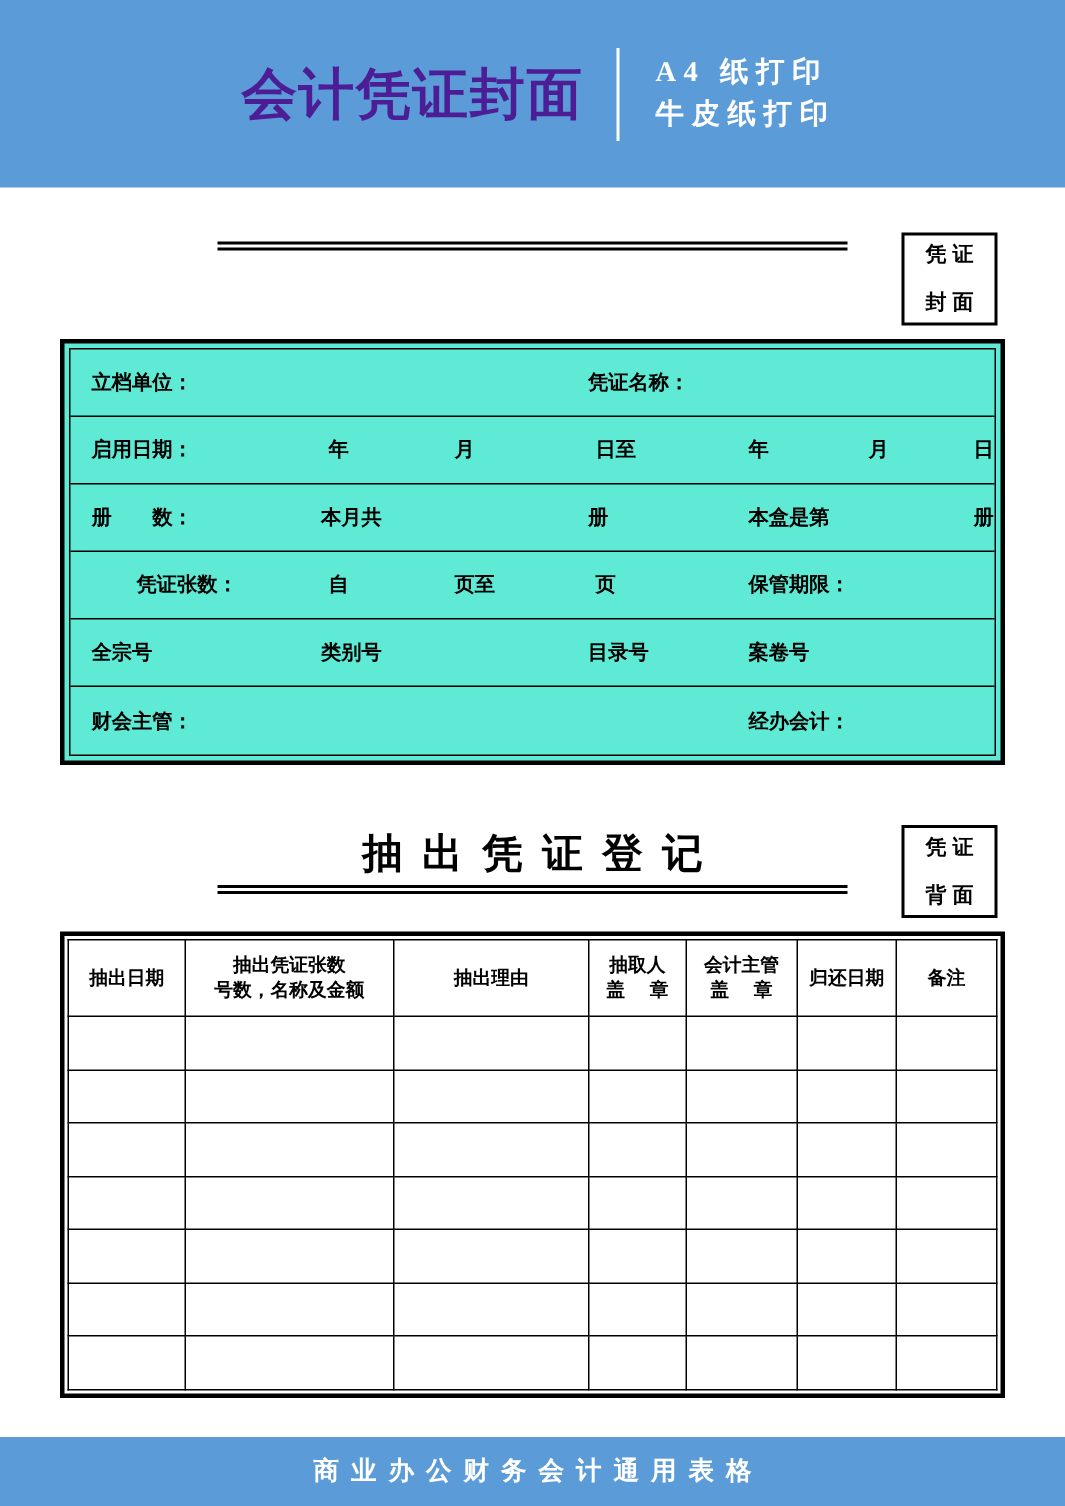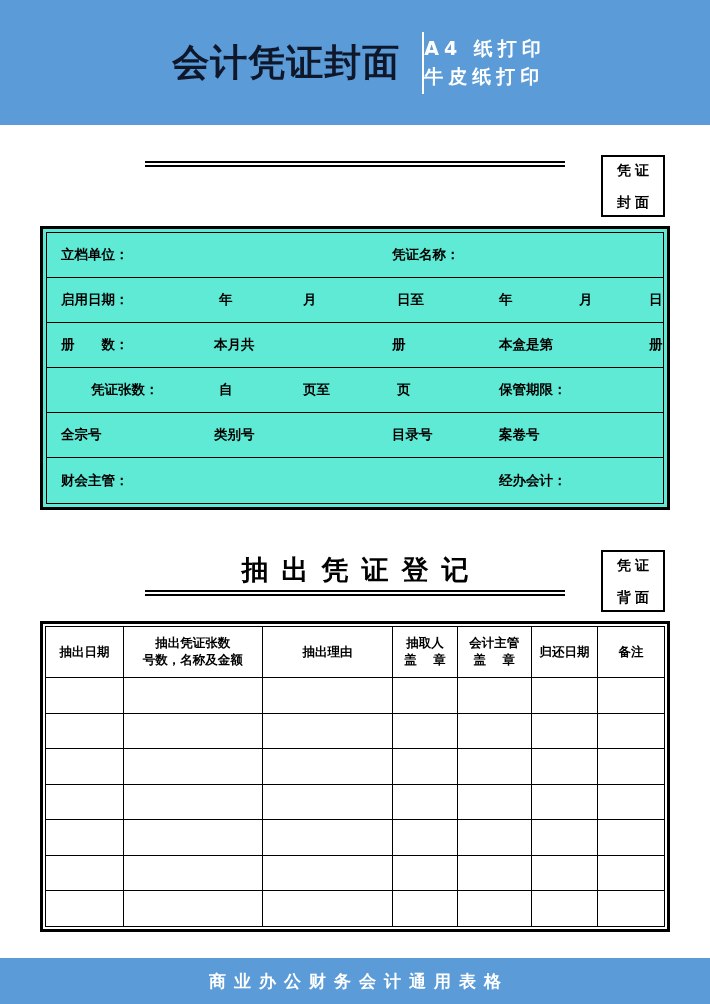--- a/index.html
+++ b/index.html
@@ -25,36 +25,38 @@
     display: flex;
     align-items: center;
     justify-content: center;
   }
   .banner-inner {
     display: flex;
     align-items: center;
     margin-left: 8px;
   }
   .banner-title {
-    color: #0f172a;
+    color: #4c1d95;
     font-size: 37px;
     font-weight: bold;
     letter-spacing: 1px;
     line-height: 1;
     padding-right: 22px;
   }
   .banner-divider {
     width: 2px;
     height: 62px;
     background: #ffffff;
   }
   .banner-sub {
+    padding-left: 24px;
     display: flex;
     flex-direction: column;
     gap: 9px;
+    font-family: Liberation Serif, serif;
   }
   .banner-sub-line {
     color: #ffffff;
     font-size: 19px;
     font-weight: bold;
     letter-spacing: 5px;
     line-height: 1;
     white-space: nowrap;
   }
 

